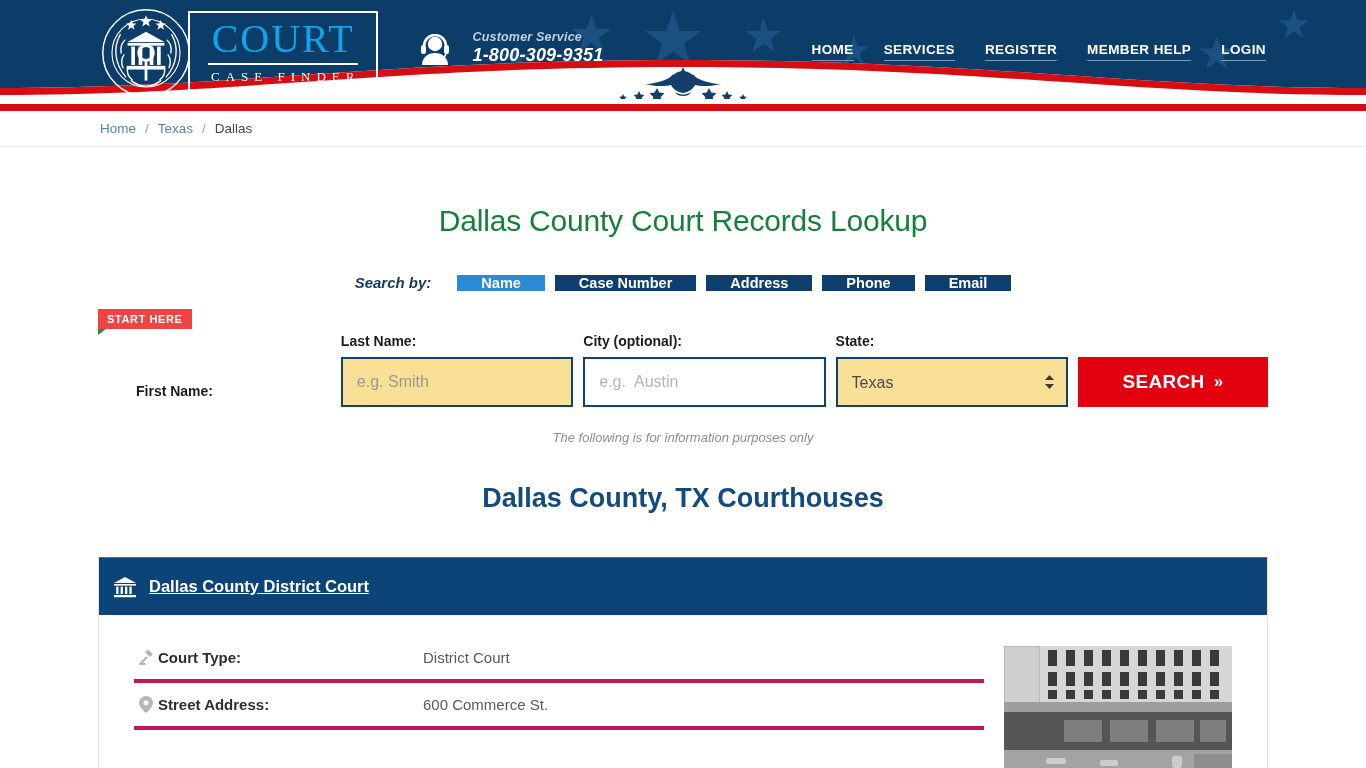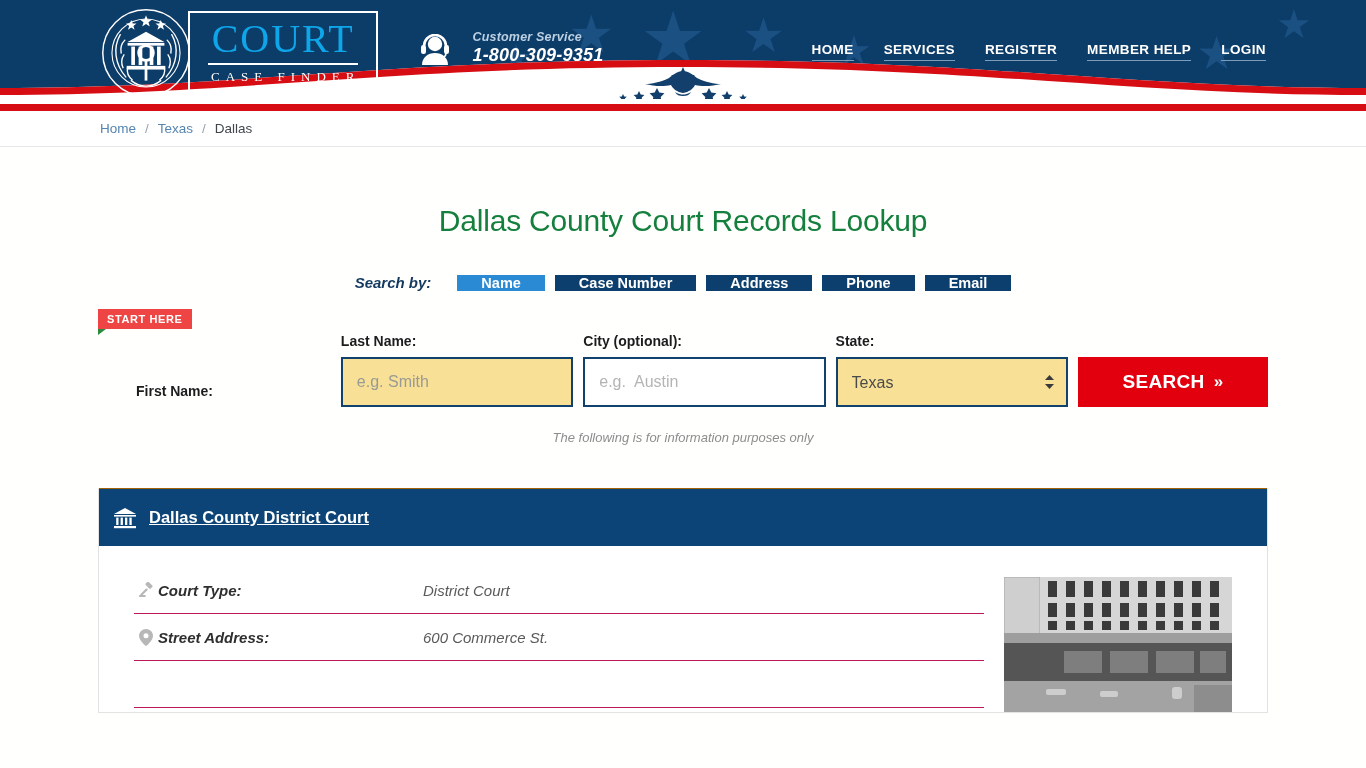--- a/index.html
+++ b/index.html
@@ -332,23 +332,22 @@
     cursor: pointer;
   }
   .card-body {
     display: flex;
     padding: 21px 35px 0 35px;
   }
   .detail-list { flex: 1; padding-right: 20px; }
   .detail-row {
     display: flex;
     align-items: center;
-    border-bottom: 1px solid #be185d;
+    border-bottom: 4px solid #be185d;
     height: 47px;
-    font-style: italic;
   }
   .d-icon {
     width: 24px;
     flex: 0 0 24px;
     color: #b7b7b7;
     display: flex;
     align-items: center;
     justify-content: center;
   }
   .d-label {
@@ -534,20 +533,21 @@
 
     <button class="search-btn">
       <span>SEARCH</span>
       <span class="chev">»</span>
     </button>
 
   </form>
 
   <p class="disclaimer">The following is for information purposes only</p>
 
+  <h2 class="section-title">Dallas County, TX Courthouses</h2>
 
   <section class="court-card">
     <div class="card-head">
       <svg class="bank-icon" viewBox="0 0 24 24">
         <g fill="#ffffff">
           <polygon points="12,2 23,8 1,8"></polygon>
           <rect x="1" y="9" width="22" height="1.6"></rect>
           <rect x="3.2" y="11.6" width="2.3" height="7.4"></rect>
           <rect x="7.6" y="11.6" width="2.3" height="7.4"></rect>
           <rect x="12" y="11.6" width="2.3" height="7.4"></rect>

